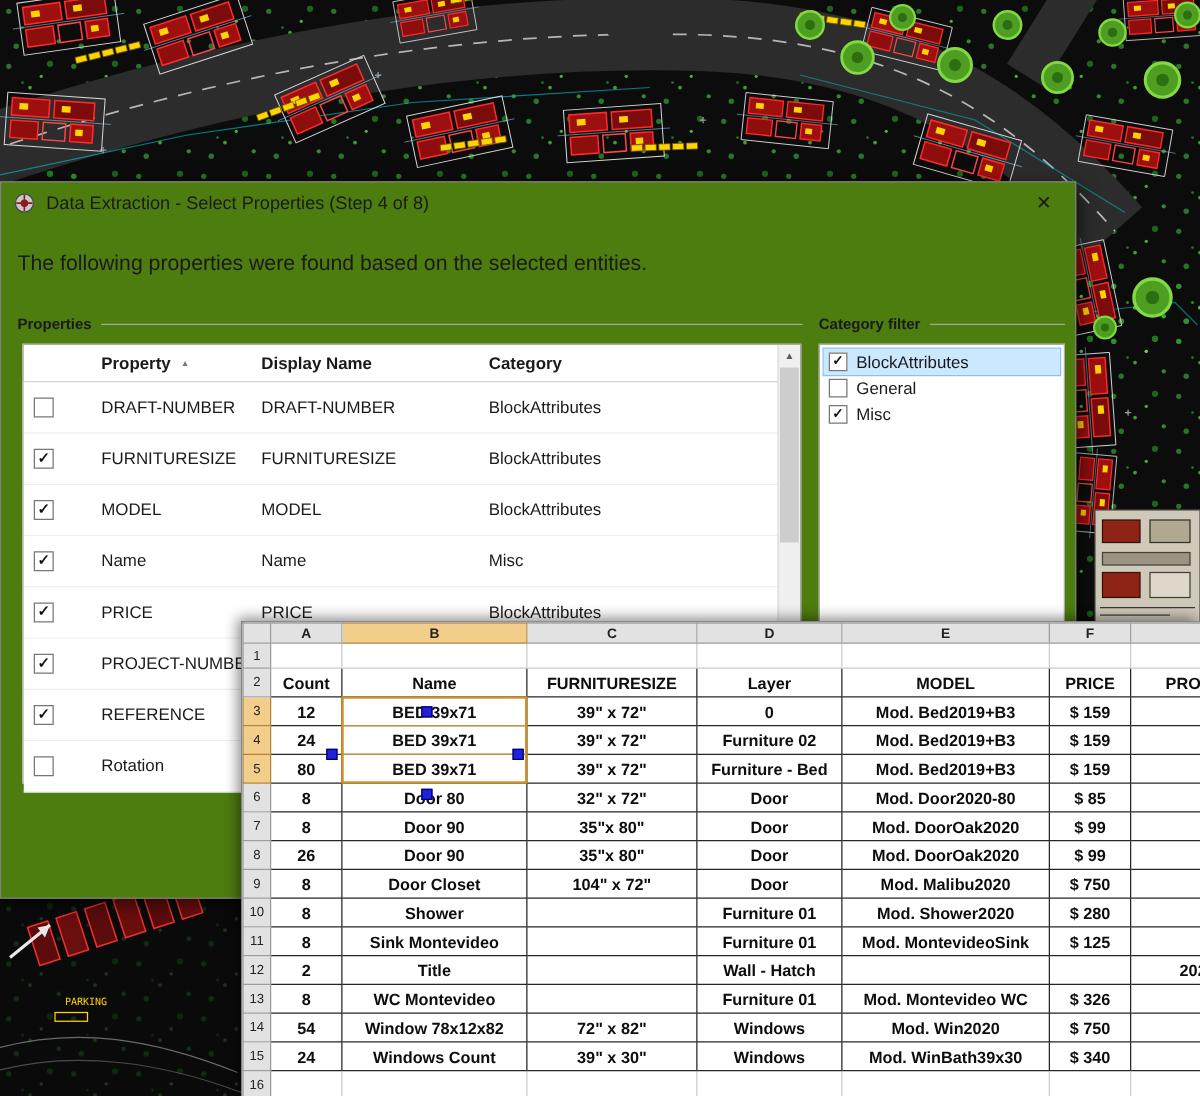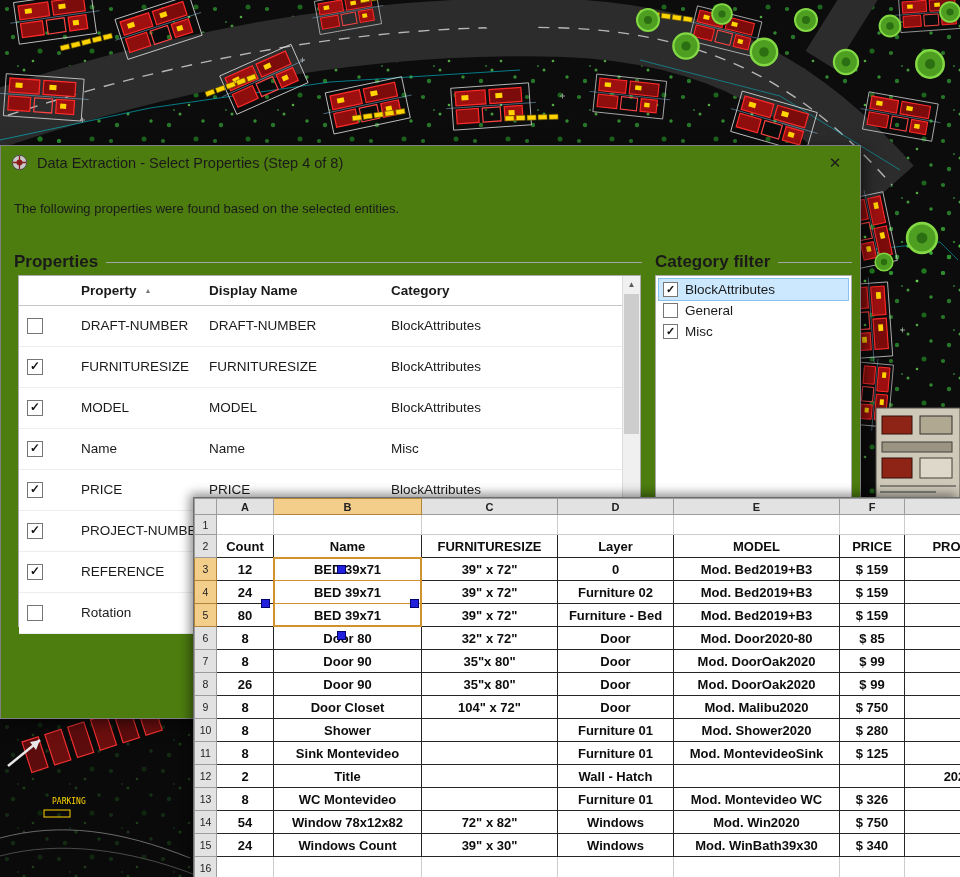--- a/index.html
+++ b/index.html
@@ -9,24 +9,24 @@
 
   
   .dialog{position:absolute;left:0;top:145px;width:861px;height:574px;background:#4d7c0f;
           border:1px solid #7f7f7f;box-shadow:4px 4px 14px rgba(0,0,0,.55);z-index:10;
           box-sizing:border-box;color:#1a1a1a;}
   .titlebar{position:absolute;left:0;top:0;right:0;height:33px;display:flex;align-items:center;
             padding:0 10px;box-sizing:border-box;}
   .app-icon{display:flex;}
   .dlg-title{margin-left:9px;font-size:14.5px;}
   .dlg-close{margin-left:auto;font-size:15px;width:30px;height:24px;line-height:24px;text-align:center;color:#1a1a1a;}
-  .desc{position:absolute;left:13px;font-size:13px;white-space:nowrap;}
+  .desc{position:absolute;left:13px;font-size:17px;white-space:nowrap;}
   .d1{top:55px}.d2{top:82px}
   .group-hd{position:absolute;display:flex;align-items:center;}
-  .group-lbl{font-weight:bold;font-size:17px;white-space:nowrap;}
+  .group-lbl{font-weight:bold;font-size:12px;white-space:nowrap;}
   .group-line{flex:1;height:1px;background:#a6a6a6;margin-left:8px;}
   .props-hd{left:13px;top:106px;width:628px;}
   .cat-hd{left:654px;top:106px;width:197px;}
 
   .pt{position:absolute;left:17px;top:129px;width:623px;height:352px;background:#fff;
       border:1px solid #ababab;box-sizing:border-box;}
   .pt-header{position:relative;height:29px;border-bottom:1px solid #c6c6c6;font-weight:bold;}
   .pc{position:absolute;font-size:13.5px;white-space:nowrap;}
   .pc1{left:62px}.pc2{left:190px}.pc3{left:372px}
   .pt-header .pc{line-height:29px;}

